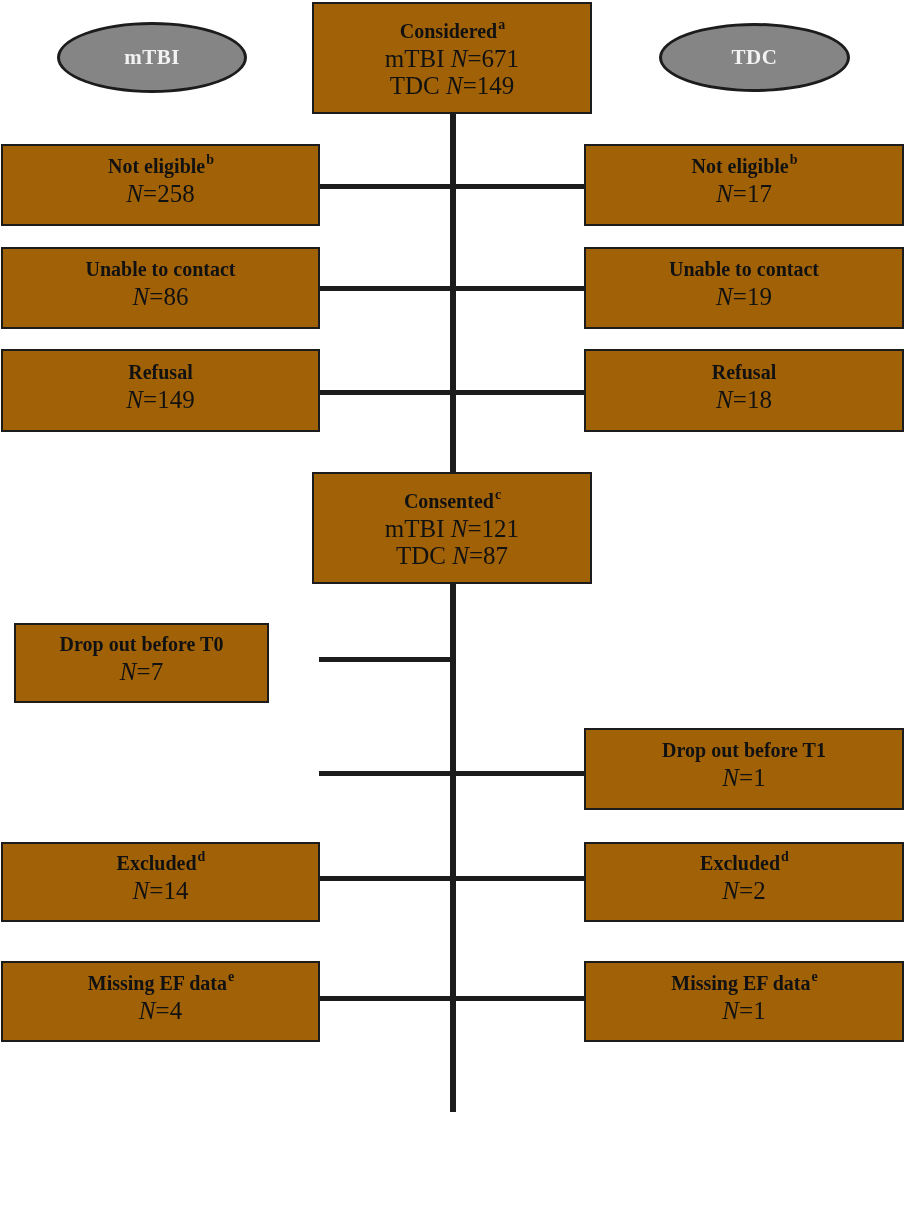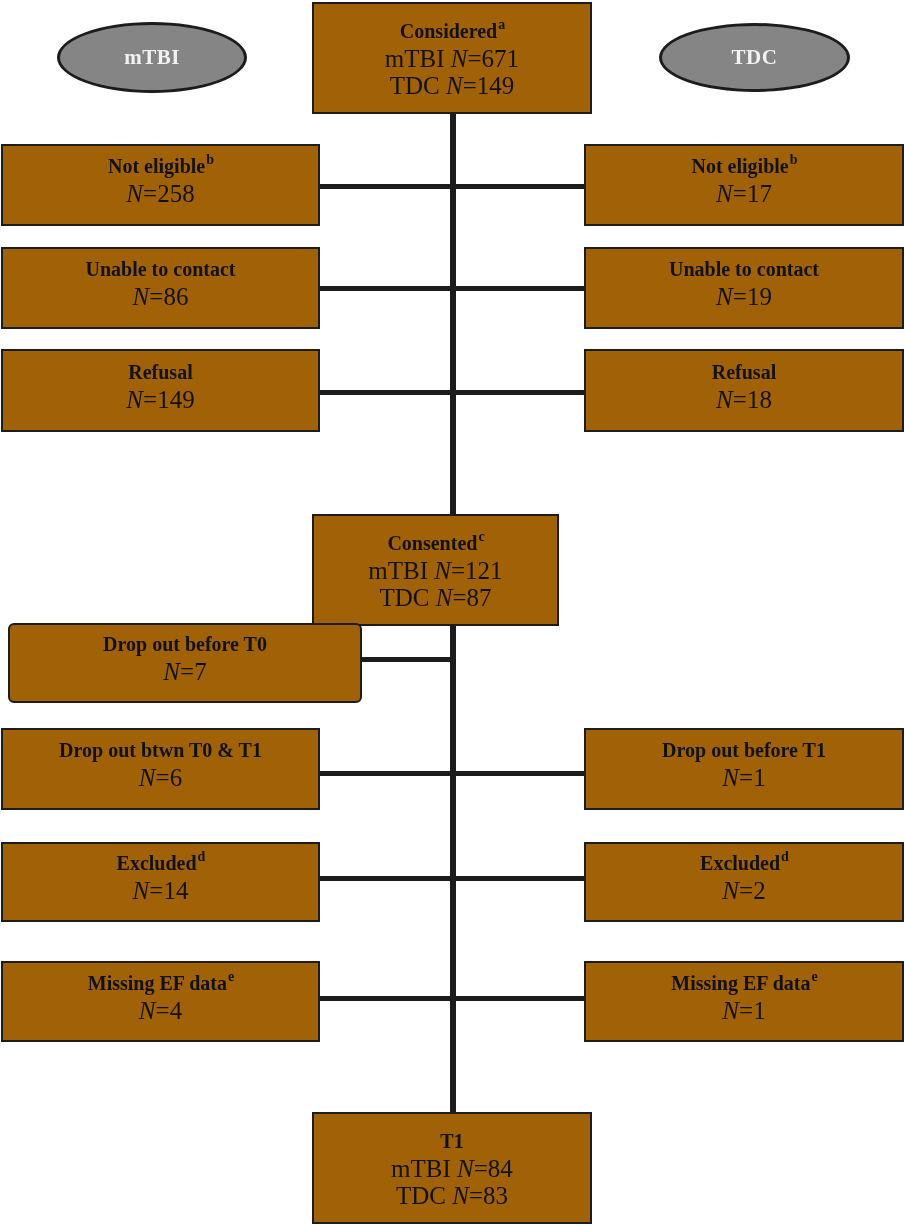--- a/index.html
+++ b/index.html
@@ -81,30 +81,30 @@
   .ellipse-label {
     color: #f2f2f2;
     font-weight: 700;
     font-size: 21px;
     letter-spacing: 0.5px;
   }
 
   
   .pos-vline      { left: 450px; top: 112px; width: 6px; height: 1000px; }
   .pos-c1         { left: 312px; top: 2px;    width: 280px; height: 112px; }
-  .pos-c2         { left: 312px; top: 472px;  width: 247px; height: 112px; margin-top: 42px; }
+  .pos-c2         { left: 312px; top: 472px;  width: 280px; height: 112px; }
   .pos-c3         { left: 312px; top: 1112px; width: 280px; height: 112px; }
   
   .pos-e-left     { left: 57px;  top: 22px; width: 190px; height: 71px; }
   .pos-e-right    { left: 659px; top: 23px; width: 191px; height: 69px; }
   
   .pos-l1 { left: 1px; top: 144px; width: 319px; height: 82px; }
   .pos-l2 { left: 1px; top: 247px; width: 319px; height: 82px; }
   .pos-l3 { left: 1px; top: 349px; width: 319px; height: 83px; }
-  .pos-l4 { left: 8px; top: 623px; width: 354px; height: 80px; border-radius: 6px; }
+  .pos-l4 { left: 14px; top: 623px; width: 255px; height: 80px; }
   .pos-l5 { left: 1px; top: 728px; width: 319px; height: 82px; }
   .pos-l6 { left: 1px; top: 842px; width: 319px; height: 80px; }
   .pos-l7 { left: 1px; top: 961px; width: 319px; height: 81px; }
   
   .pos-r1 { left: 584px; top: 144px; width: 320px; height: 82px; }
   .pos-r2 { left: 584px; top: 247px; width: 320px; height: 82px; }
   .pos-r3 { left: 584px; top: 349px; width: 320px; height: 83px; }
   .pos-r4 { left: 584px; top: 728px; width: 320px; height: 82px; align-items: center; }
   .pos-r5 { left: 584px; top: 842px; width: 320px; height: 80px; }
   .pos-r6 { left: 584px; top: 961px; width: 320px; height: 81px; }
@@ -143,46 +143,37 @@
     <div class="n-line"><span>mTBI </span><span class="n-italic">N</span><span>=671</span></div>
     <div class="n-line"><span>TDC </span><span class="n-italic">N</span><span>=149</span></div>
   </div>
 
   <div class="fbox pos-c2">
     <div class="box-title"><span>Consented</span><sup>c</sup></div>
     <div class="n-line"><span>mTBI </span><span class="n-italic">N</span><span>=121</span></div>
     <div class="n-line"><span>TDC </span><span class="n-italic">N</span><span>=87</span></div>
   </div>
 
-  <div class="fbox pos-c3">
-    <div class="box-title"><span>T1</span><sup></sup></div>
-    <div class="n-line"><span>mTBI </span><span class="n-italic">N</span><span>=84</span></div>
-    <div class="n-line"><span>TDC </span><span class="n-italic">N</span><span>=83</span></div>
-  </div>
 
   <div class="fbox side-box pos-l1">
     <div class="box-title"><span>Not eligible</span><sup>b</sup></div>
     <div class="n-line"><span class="n-italic">N</span><span>=258</span></div>
   </div>
   <div class="fbox side-box pos-l2">
     <div class="box-title"><span>Unable to contact</span><sup></sup></div>
     <div class="n-line"><span class="n-italic">N</span><span>=86</span></div>
   </div>
   <div class="fbox side-box pos-l3">
     <div class="box-title"><span>Refusal</span><sup></sup></div>
     <div class="n-line"><span class="n-italic">N</span><span>=149</span></div>
   </div>
   <div class="fbox side-box pos-l4">
     <div class="box-title"><span>Drop out before T0</span><sup></sup></div>
     <div class="n-line"><span class="n-italic">N</span><span>=7</span></div>
   </div>
-  <div class="fbox side-box pos-l5">
-    <div class="box-title"><span>Drop out btwn T0 &amp; T1</span><sup></sup></div>
-    <div class="n-line"><span class="n-italic">N</span><span>=6</span></div>
-  </div>
   <div class="fbox side-box pos-l6">
     <div class="box-title"><span>Excluded</span><sup>d</sup></div>
     <div class="n-line"><span class="n-italic">N</span><span>=14</span></div>
   </div>
   <div class="fbox side-box pos-l7">
     <div class="box-title"><span>Missing EF data</span><sup>e</sup></div>
     <div class="n-line"><span class="n-italic">N</span><span>=4</span></div>
   </div>
 
   <div class="fbox side-box pos-r1">

